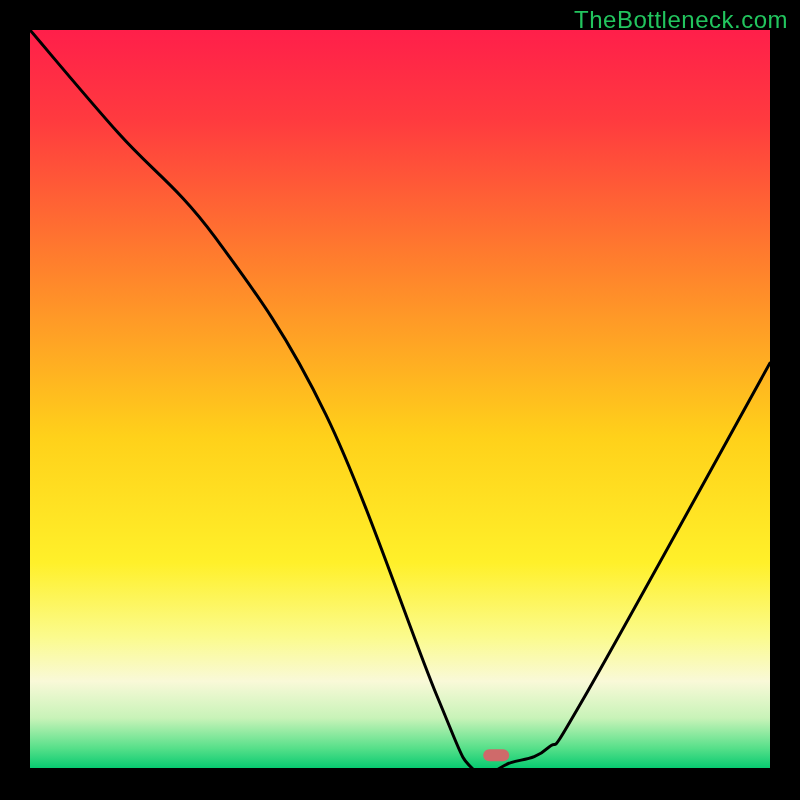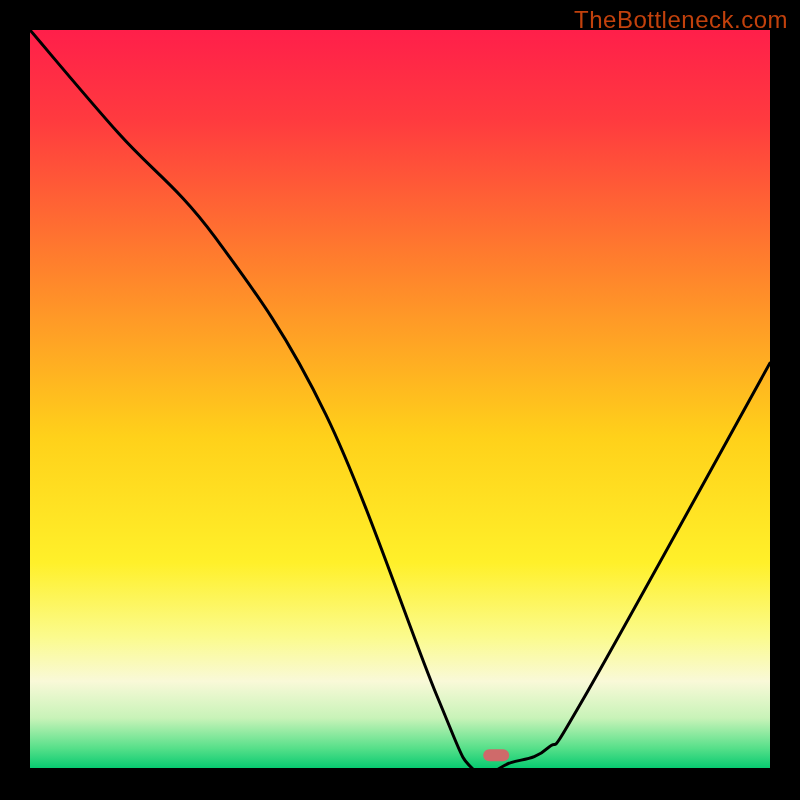--- a/index.html
+++ b/index.html
@@ -14,21 +14,21 @@
   .frame {
     position: relative;
     width: 800px;
     height: 800px;
     background: #000;
   }
   .watermark {
     position: absolute;
     top: 6px;
     right: 12px;
-    color: #c2410c;
+    color: #22c55e;
     font-size: 24px;
     letter-spacing: 0.5px;
     z-index: 5;
     user-select: none;
   }
   .plot {
     position: absolute;
     left: 30px;
     top: 30px;
     width: 740px;

